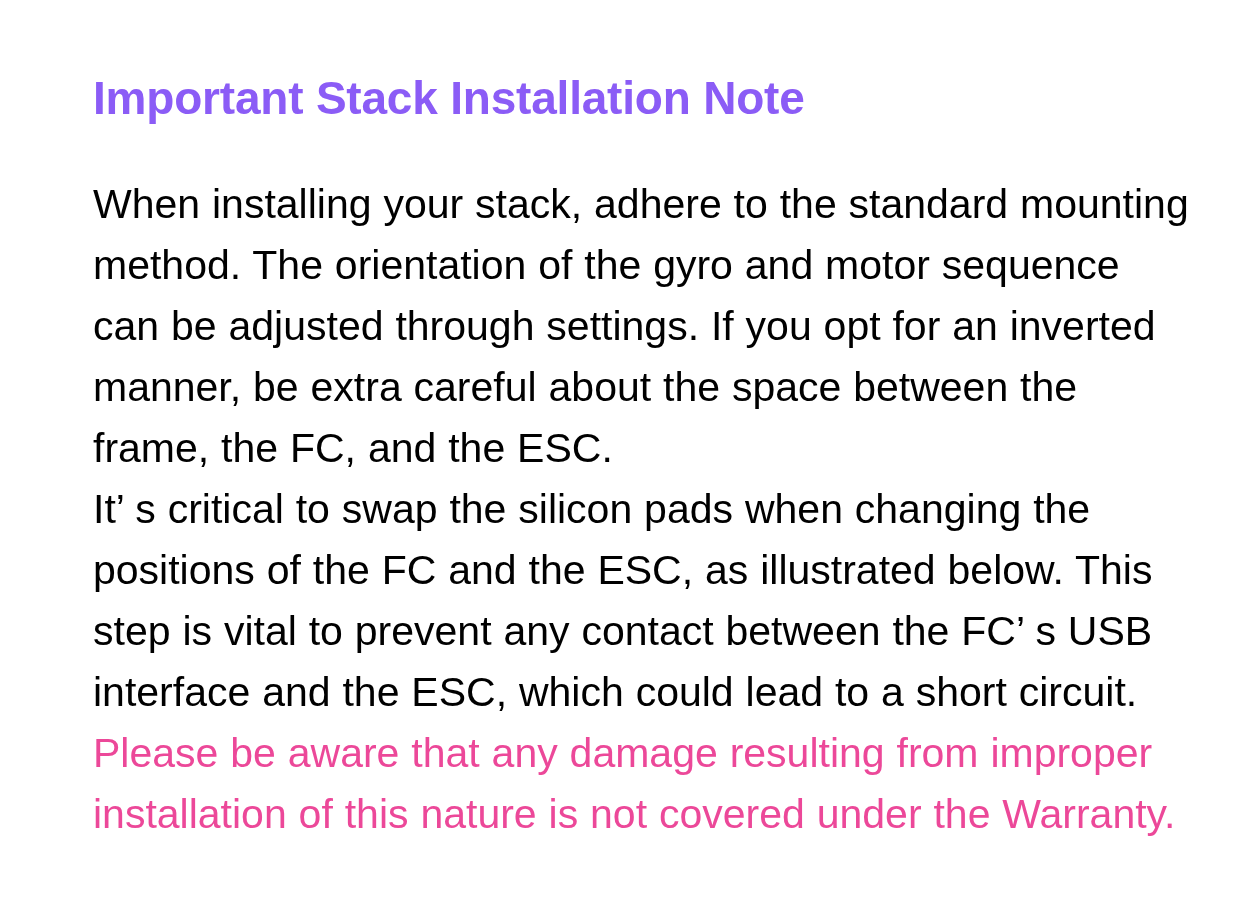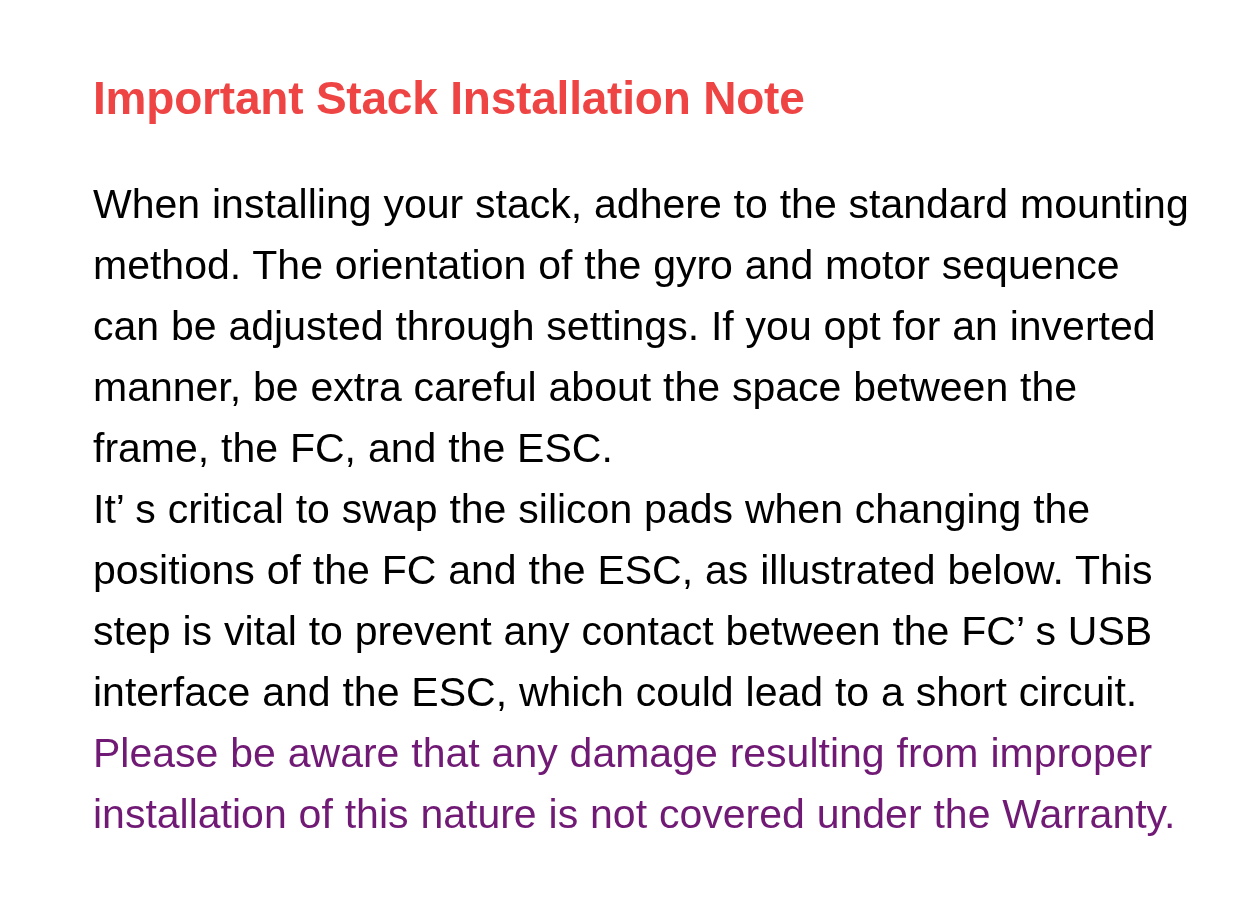--- a/index.html
+++ b/index.html
@@ -27,21 +27,21 @@
 
   #note-title {
     position: absolute;
     left: 93px;
     top: 68px;
     margin: 0;
     font-size: 46px;
     font-weight: bold;
     line-height: 60px;
     letter-spacing: -0.2px;
-    color: #ef4444;
+    color: #8b5cf6;
     white-space: nowrap;
   }
 
   #note-body {
     position: absolute;
     left: 93px;
     top: 174px;
     width: 1104px;
     font-size: 41px;
     font-weight: normal;
@@ -50,21 +50,21 @@
     text-align: left;
     word-spacing: 0.5px;
   }
 
   #note-body .para {
     margin: 0;
     padding: 0;
   }
 
   .red {
-    color: #701a75;
+    color: #ec4899;
   }
 </style>
 </head>
 <body>
 
 <div id="page">
 
   <h1 id="note-title">Important Stack Installation Note</h1>
 
   <div id="note-body">

